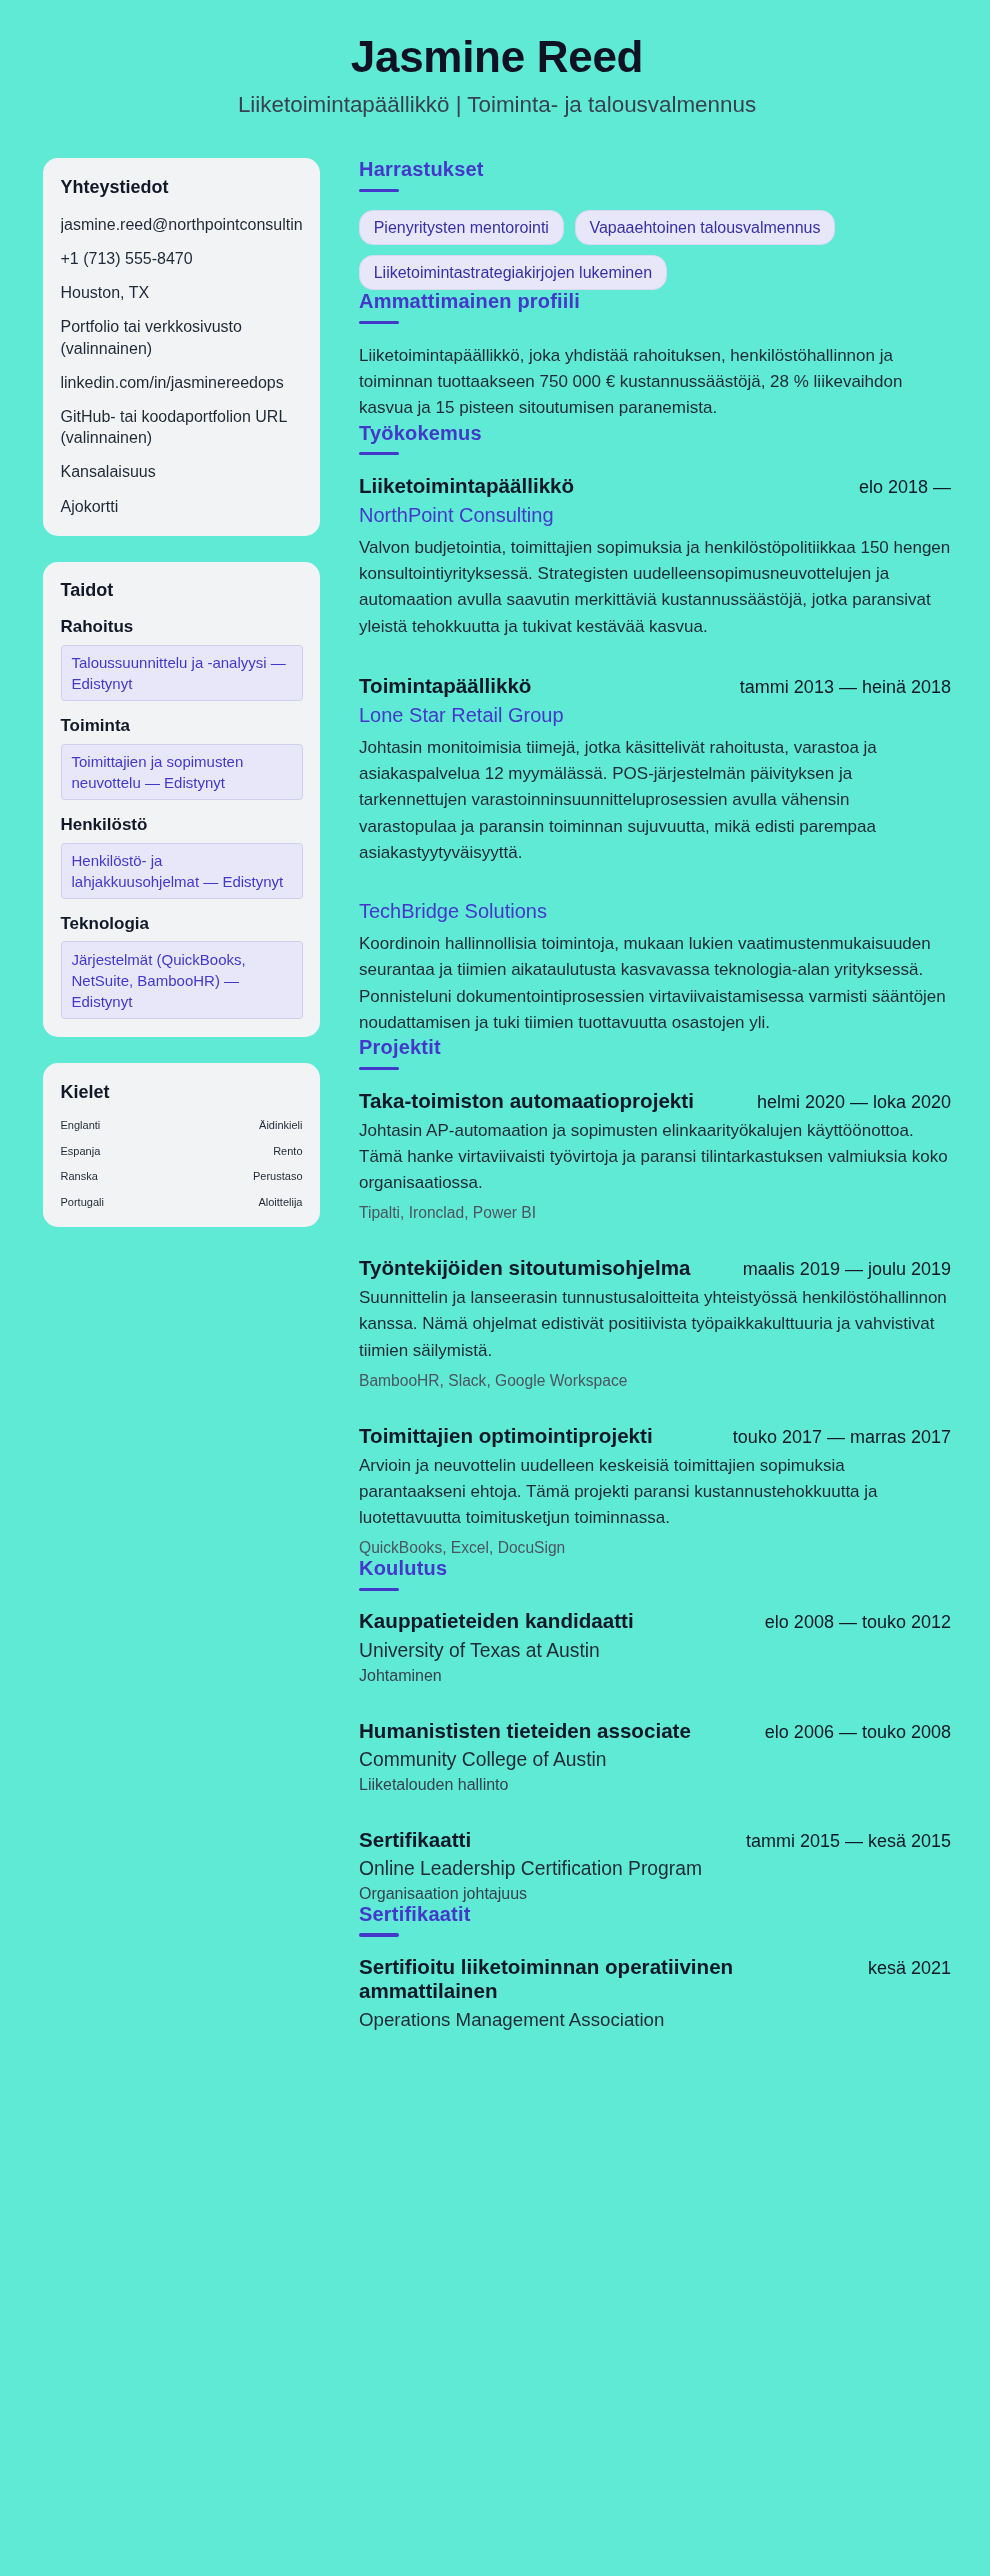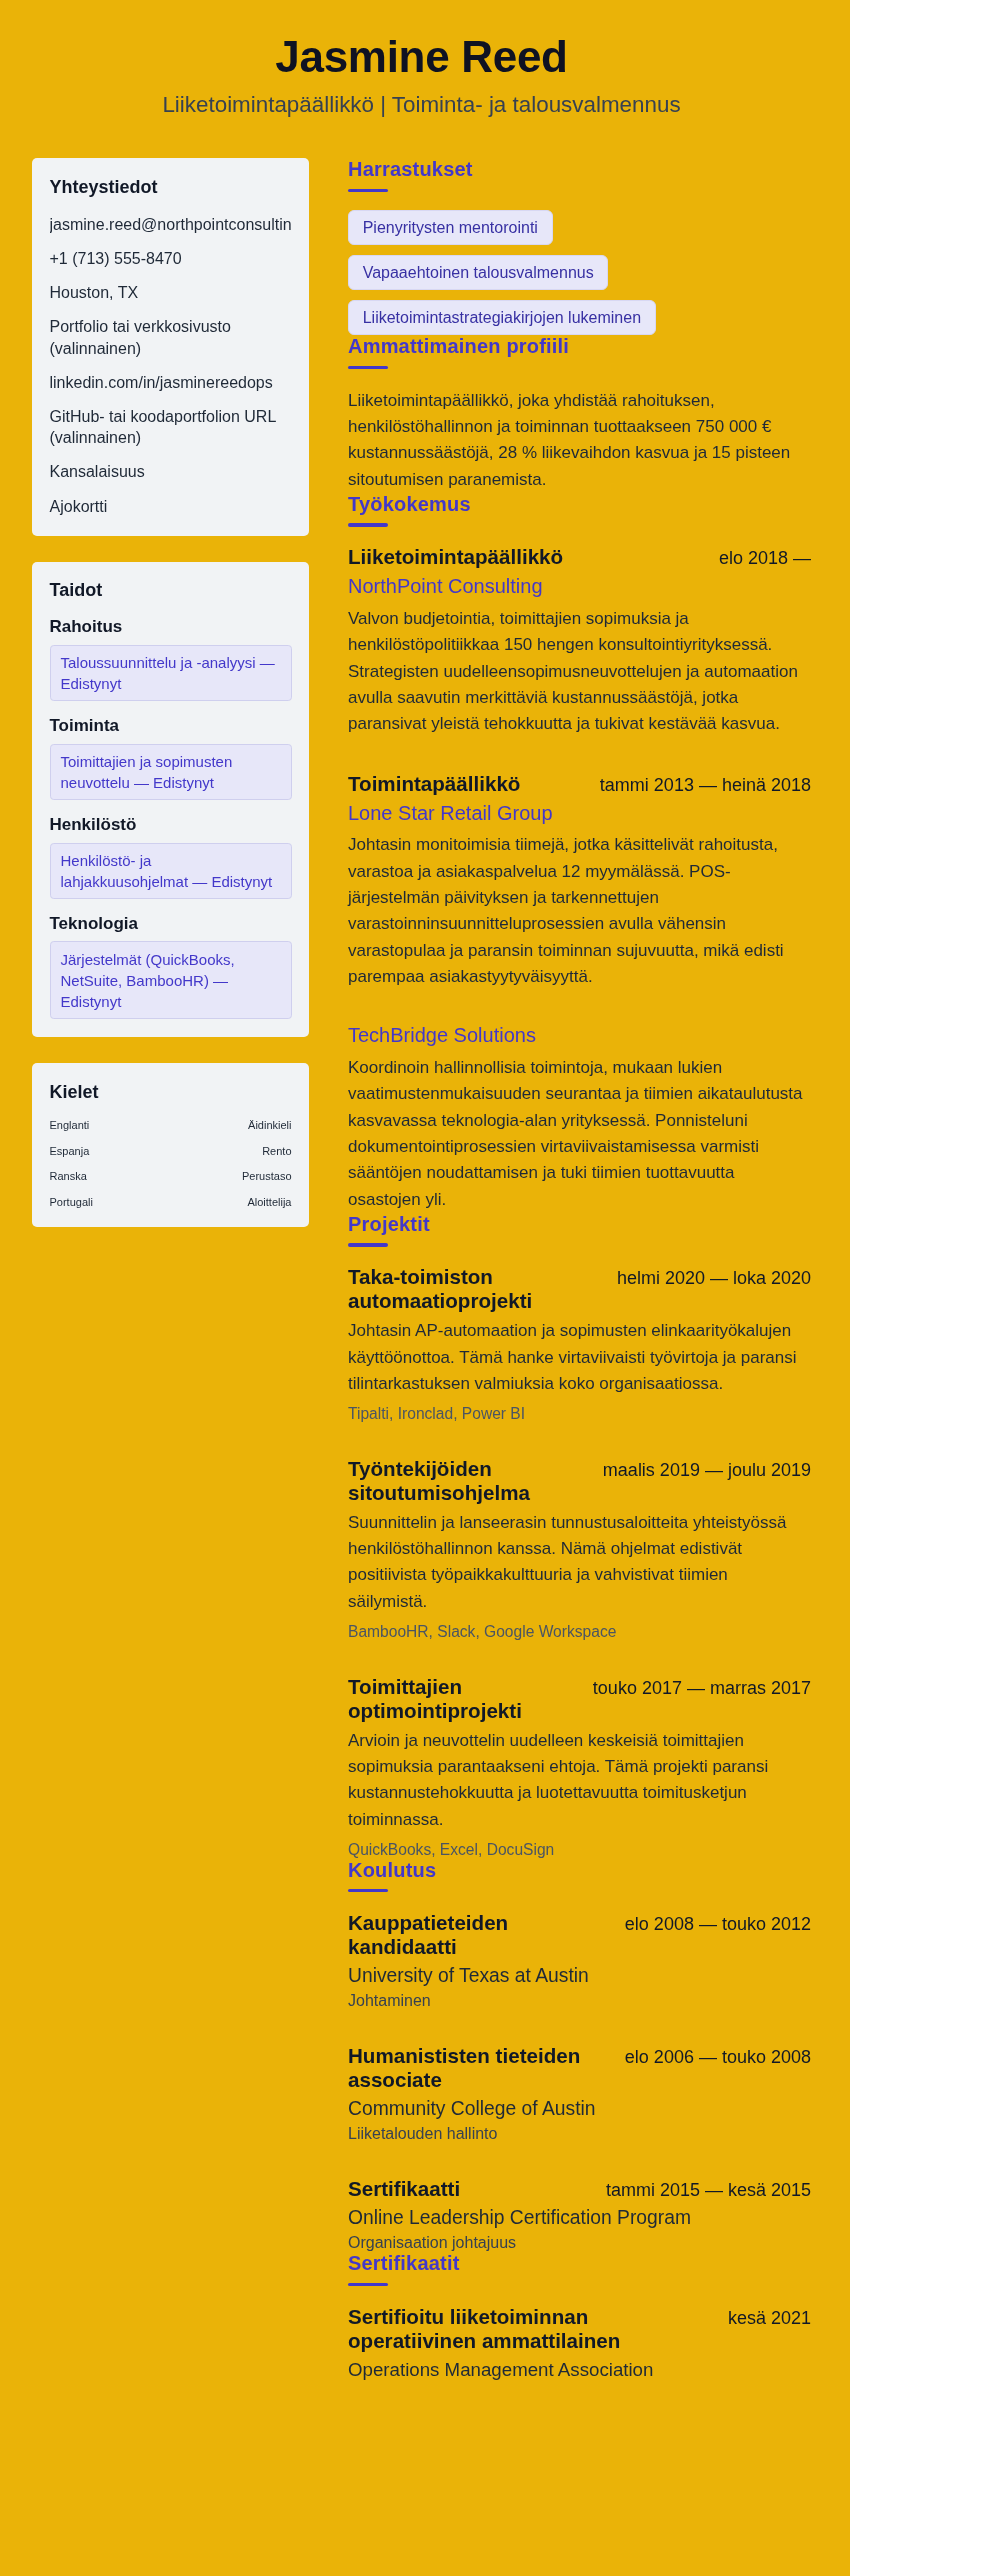--- a/index.html
+++ b/index.html
@@ -3,24 +3,24 @@
 <meta charset="utf-8">
 <style>
   * { box-sizing: border-box; margin: 0; padding: 0; }
   html, body { background: #ffffff; }
   body {
     font-family: "Liberation Sans", "DejaVu Sans", sans-serif;
     color: #1f2937;
     width: 990px;
   }
   .page {
-    width: 850px;
+    width: 990px;
     min-height: 2576px;
-    background: #eab308;
-    padding: 32px 39px 50px 32px;
+    background: #5eead4;
+    padding: 32px 39px 50px 43px;
   }
   
   .header { text-align: center; }
   .name {
     font-size: 44px;
     font-weight: 700;
     color: #0f1222;
     letter-spacing: -0.3px;
   }
   .subtitle {
@@ -37,21 +37,21 @@
   }
   .sidebar {
     width: 277px;
     flex: 0 0 277px;
     display: flex;
     flex-direction: column;
     gap: 26px;
   }
   .side-box {
     background: var(--sidebar-bg, #f1f3f5);
-    border-radius: 5px;
+    border-radius: 15px;
     padding: 18.7px 17.5px 16px 17.5px;
   }
   .side-title {
     font-size: 18px;
     font-weight: 700;
     color: #111827;
     margin-bottom: 16px;
   }
   .contact-item {
     font-size: 16px;
@@ -110,21 +110,21 @@
   }
   .chips {
     display: flex;
     flex-wrap: wrap;
     gap: 10px 11.2px;
   }
   .chip {
     background: var(--chip-bg, #e9e9fa);
     color: #3730a3;
     border: 0.6px solid #d8d8f3;
-    border-radius: 6px;
+    border-radius: 14px;
     padding: 7.5px 13.7px;
     font-size: 16px;
     white-space: nowrap;
   }
   .body-text {
     font-size: 17px;
     line-height: 1.55;
     color: #1f2937;
   }
   .entry { margin-bottom: 34px; }

